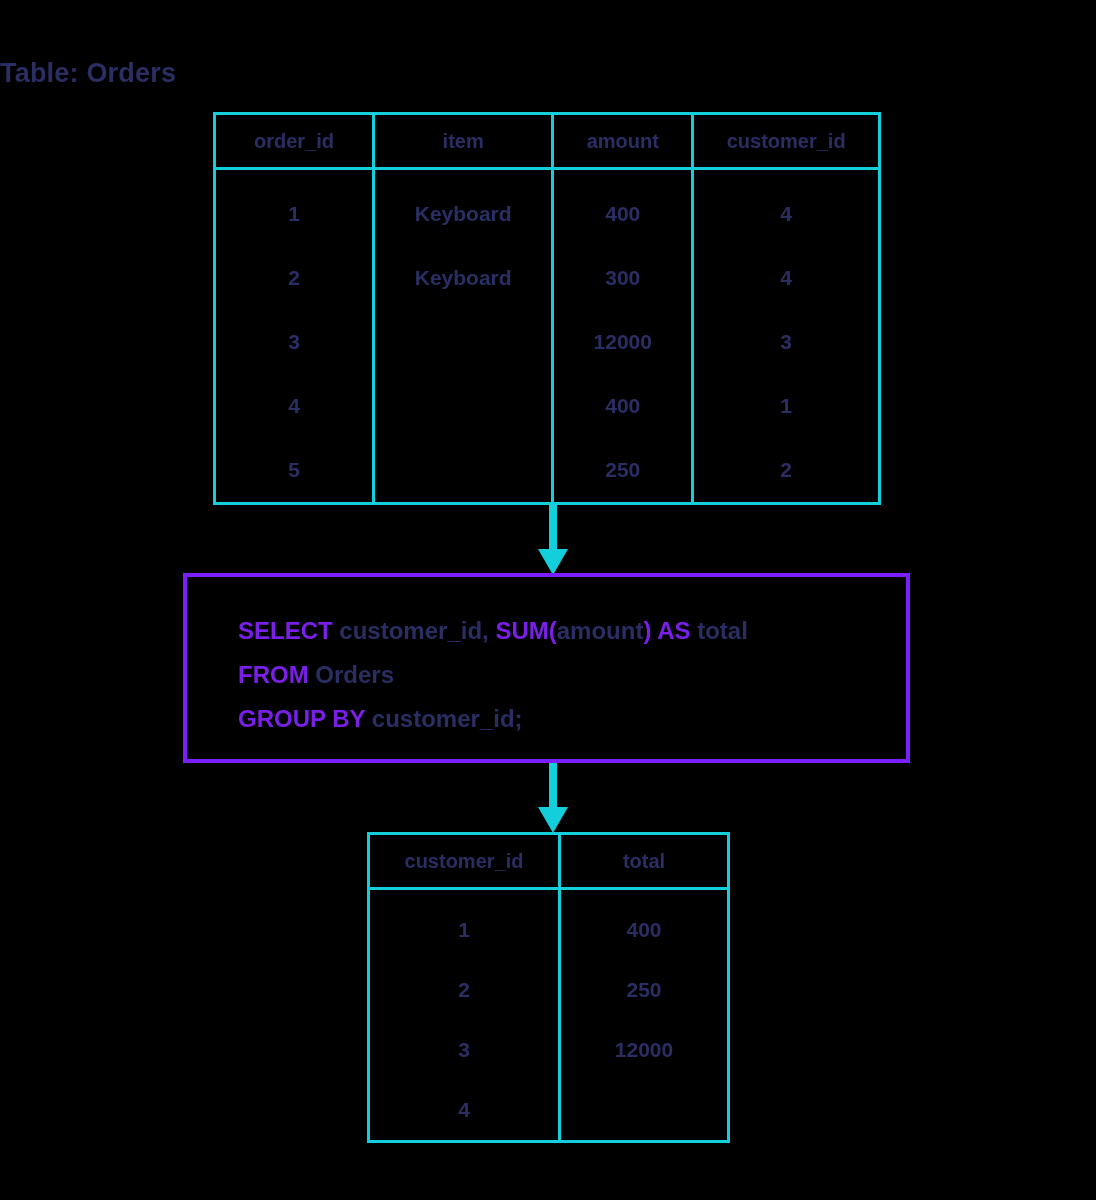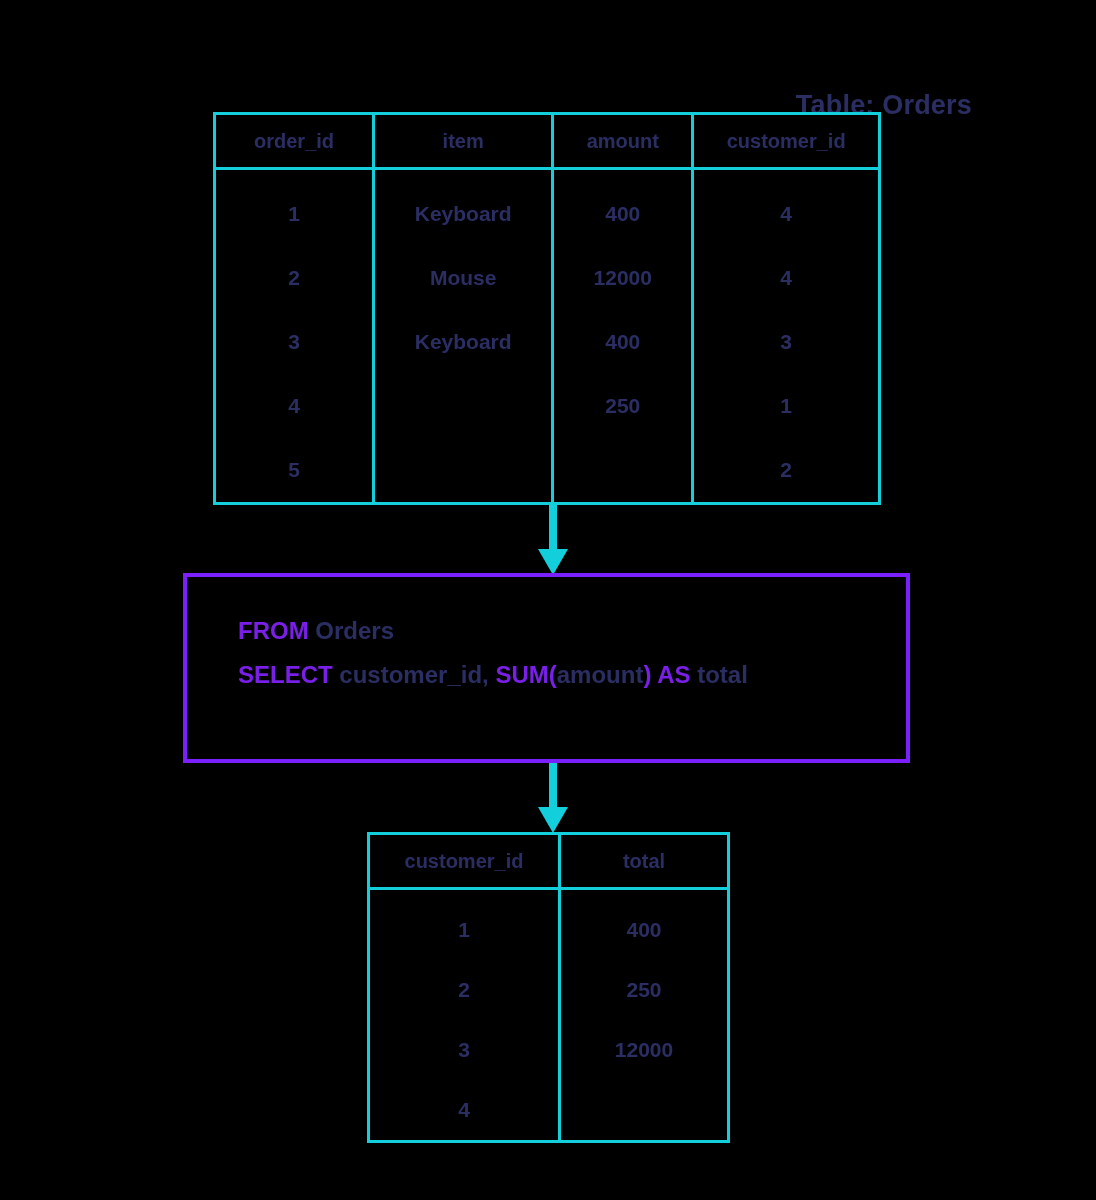--- a/index.html
+++ b/index.html
@@ -14,26 +14,25 @@
     font-family: "Liberation Sans", sans-serif;
     overflow: hidden;
   }
 
   
   #diagram-title {
     position: absolute;
     left: 0;
     top: 58px;
     width: 972px;
-    text-align: right;
+    text-align: left;
     color: #2b2e63;
     font-size: 27px;
     font-weight: bold;
     letter-spacing: 0.2px;
-    margin-top: 32px;
   }
 
   
   .db-table {
     position: absolute;
     box-sizing: border-box;
     border: 3px solid #13cfdb;
     display: flex;
     flex-direction: column;
   }
@@ -172,47 +171,48 @@
   <div class="tbl-body">
     <div class="tbl-col c0">
       <div class="bcell">1</div>
       <div class="bcell">2</div>
       <div class="bcell">3</div>
       <div class="bcell">4</div>
       <div class="bcell">5</div>
     </div>
     <div class="tbl-col c1">
       <div class="bcell">Keyboard</div>
-      <div class="bcell">Mouse</div>
       <div class="bcell">Keyboard</div>
     </div>
     <div class="tbl-col c2">
       <div class="bcell">400</div>
+      <div class="bcell">300</div>
       <div class="bcell">12000</div>
       <div class="bcell">400</div>
       <div class="bcell">250</div>
     </div>
     <div class="tbl-col c3">
       <div class="bcell">4</div>
       <div class="bcell">4</div>
       <div class="bcell">3</div>
       <div class="bcell">1</div>
       <div class="bcell">2</div>
     </div>
   </div>
 </div>
 
 <div class="arrow" id="arrow-table-to-query">
   <div class="arrow-shaft"></div>
   <div class="arrow-head"></div>
 </div>
 
 <div id="sql-box">
+  <div class="sql-line"><span class="kw">SELECT</span><span> customer_id, </span><span class="kw">SUM(</span><span>amount</span><span class="kw">)</span><span> </span><span class="kw">AS</span><span> total</span></div>
   <div class="sql-line"><span class="kw">FROM</span><span> Orders</span></div>
-  <div class="sql-line"><span class="kw">SELECT</span><span> customer_id, </span><span class="kw">SUM(</span><span>amount</span><span class="kw">)</span><span> </span><span class="kw">AS</span><span> total</span></div>
+  <div class="sql-line"><span class="kw">GROUP BY</span><span> customer_id;</span></div>
 </div>
 
 <div class="arrow" id="arrow-query-to-result">
   <div class="arrow-shaft"></div>
   <div class="arrow-head"></div>
 </div>
 
 <div id="result-table" class="db-table">
   <div class="tbl-header-row">
     <div class="tbl-col r0">

